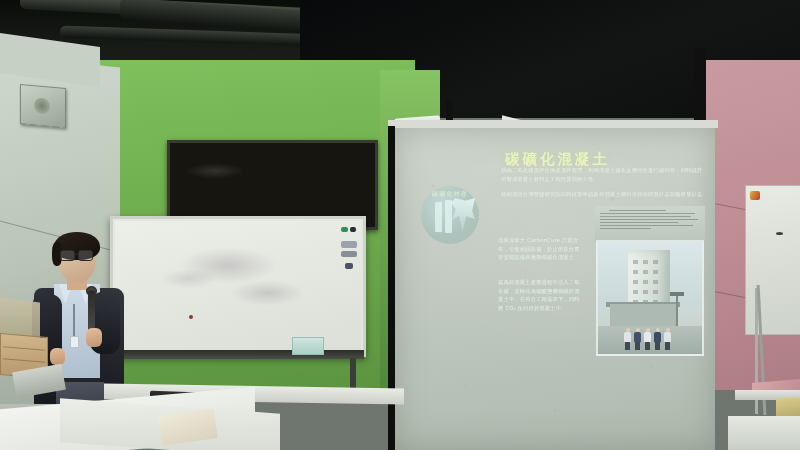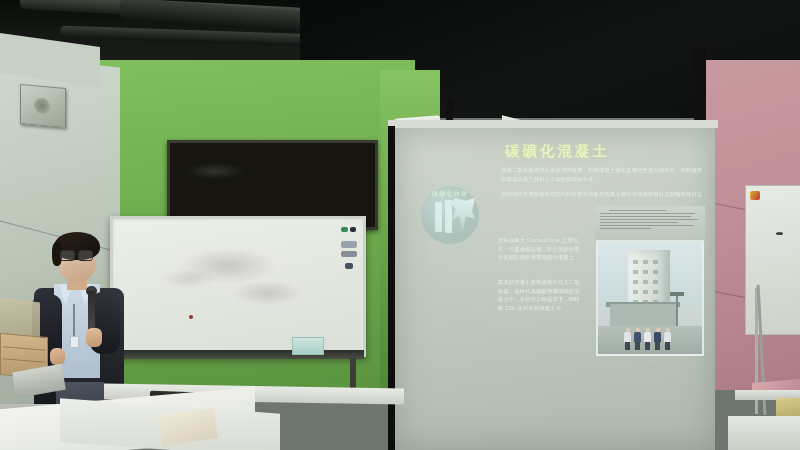--- a/index.html
+++ b/index.html
@@ -91,21 +91,21 @@
   #screenGrain{position:absolute;inset:0;opacity:.5;
     background:
       radial-gradient(circle 2px at 12% 18%,rgba(90,100,90,.25),transparent),
       radial-gradient(circle 2px at 34% 56%,rgba(90,100,90,.22),transparent),
       radial-gradient(circle 3px at 68% 22%,rgba(90,100,90,.18),transparent),
       radial-gradient(circle 2px at 80% 74%,rgba(90,100,90,.2),transparent),
       radial-gradient(circle 2px at 50% 88%,rgba(90,100,90,.18),transparent),
       radial-gradient(circle 2px at 22% 80%,rgba(90,100,90,.16),transparent);}
 
   
-  .slideTitle{position:absolute;left:110px;top:14px;
+  .slideTitle{position:absolute;left:110px;top:22px;
     color:#e9f2c0;font-size:14.5px;font-weight:bold;letter-spacing:3px;
     text-shadow:0 0 5px rgba(190,210,140,.6);white-space:nowrap;}
   .slidePara{position:absolute;color:#e4eee2;font-size:5.3px;line-height:1.62;
     letter-spacing:.15px;text-shadow:0 0 2px rgba(200,220,200,.45);}
   #p1{left:106px;top:38px;width:205px;}
   #p2{left:106px;top:62px;width:205px;}
   #p3{left:103px;top:108px;width:84px;}
   #p4{left:103px;top:150px;width:84px;}
 
   #icoWrap{position:absolute;left:26px;top:58px;width:58px;height:58px;}

